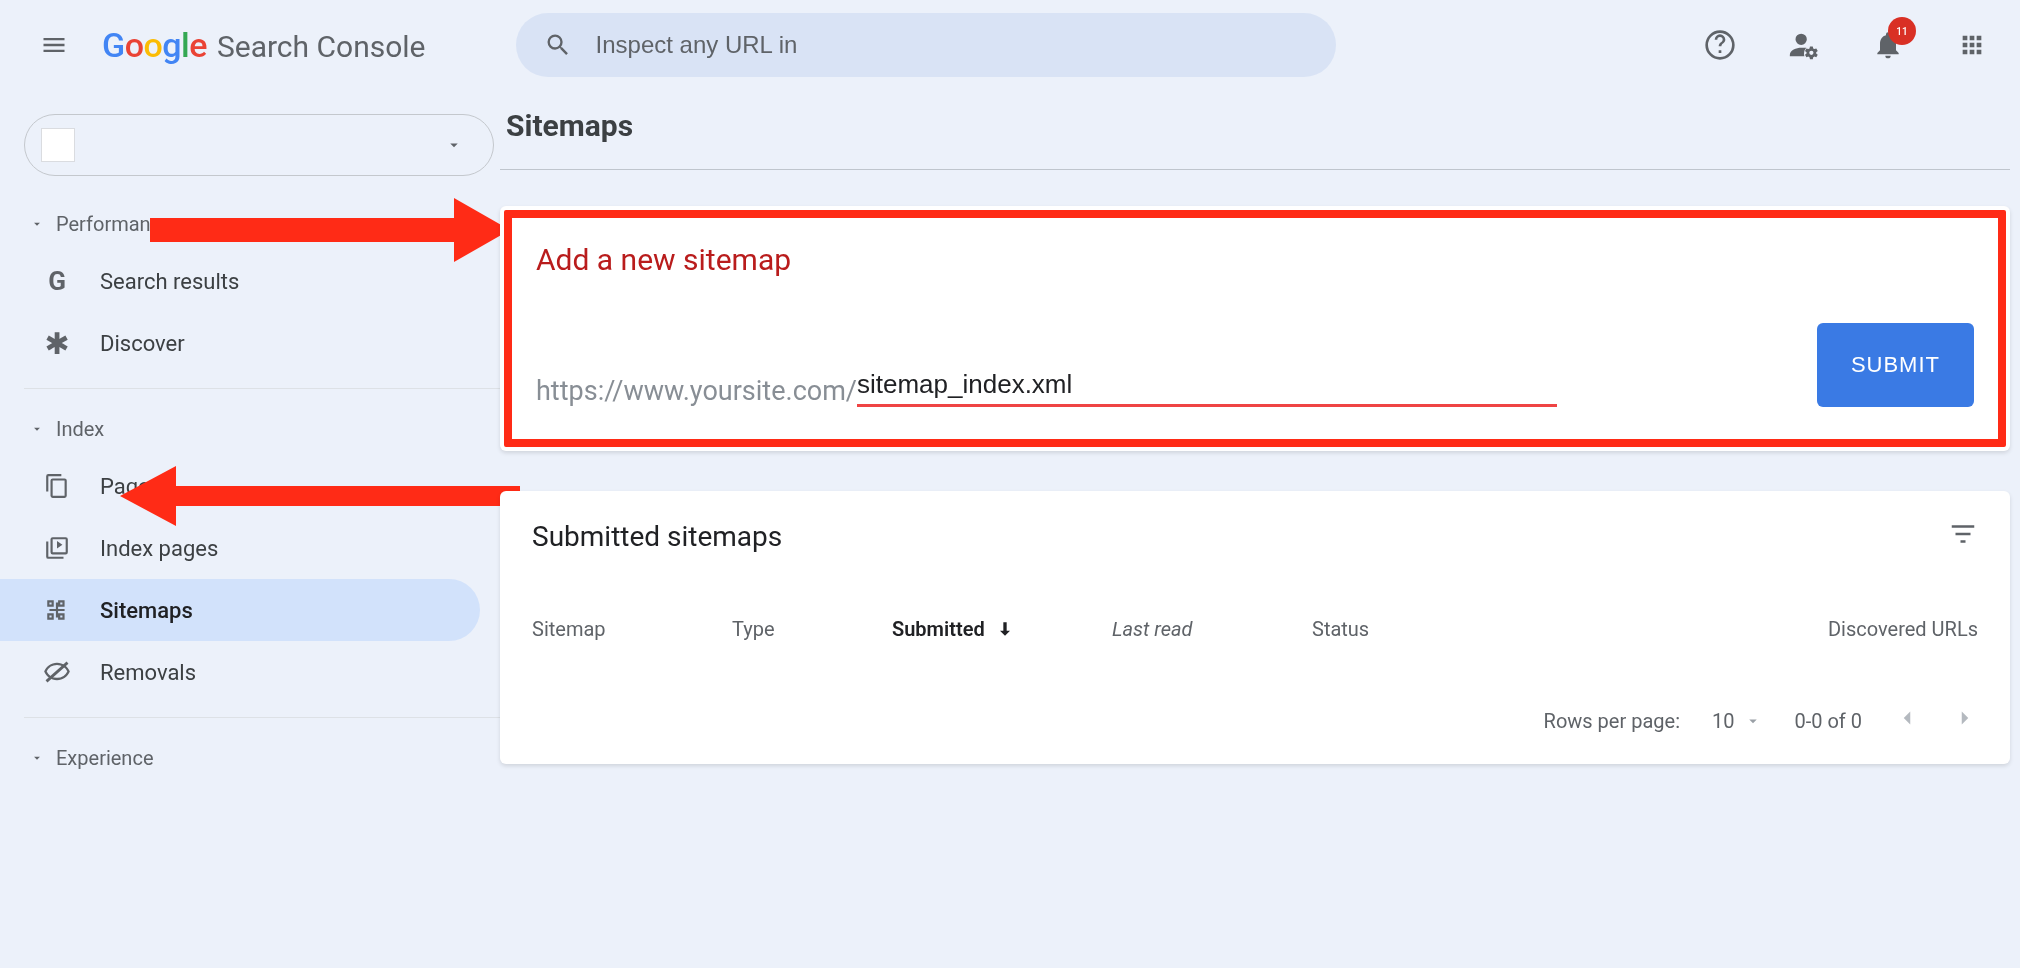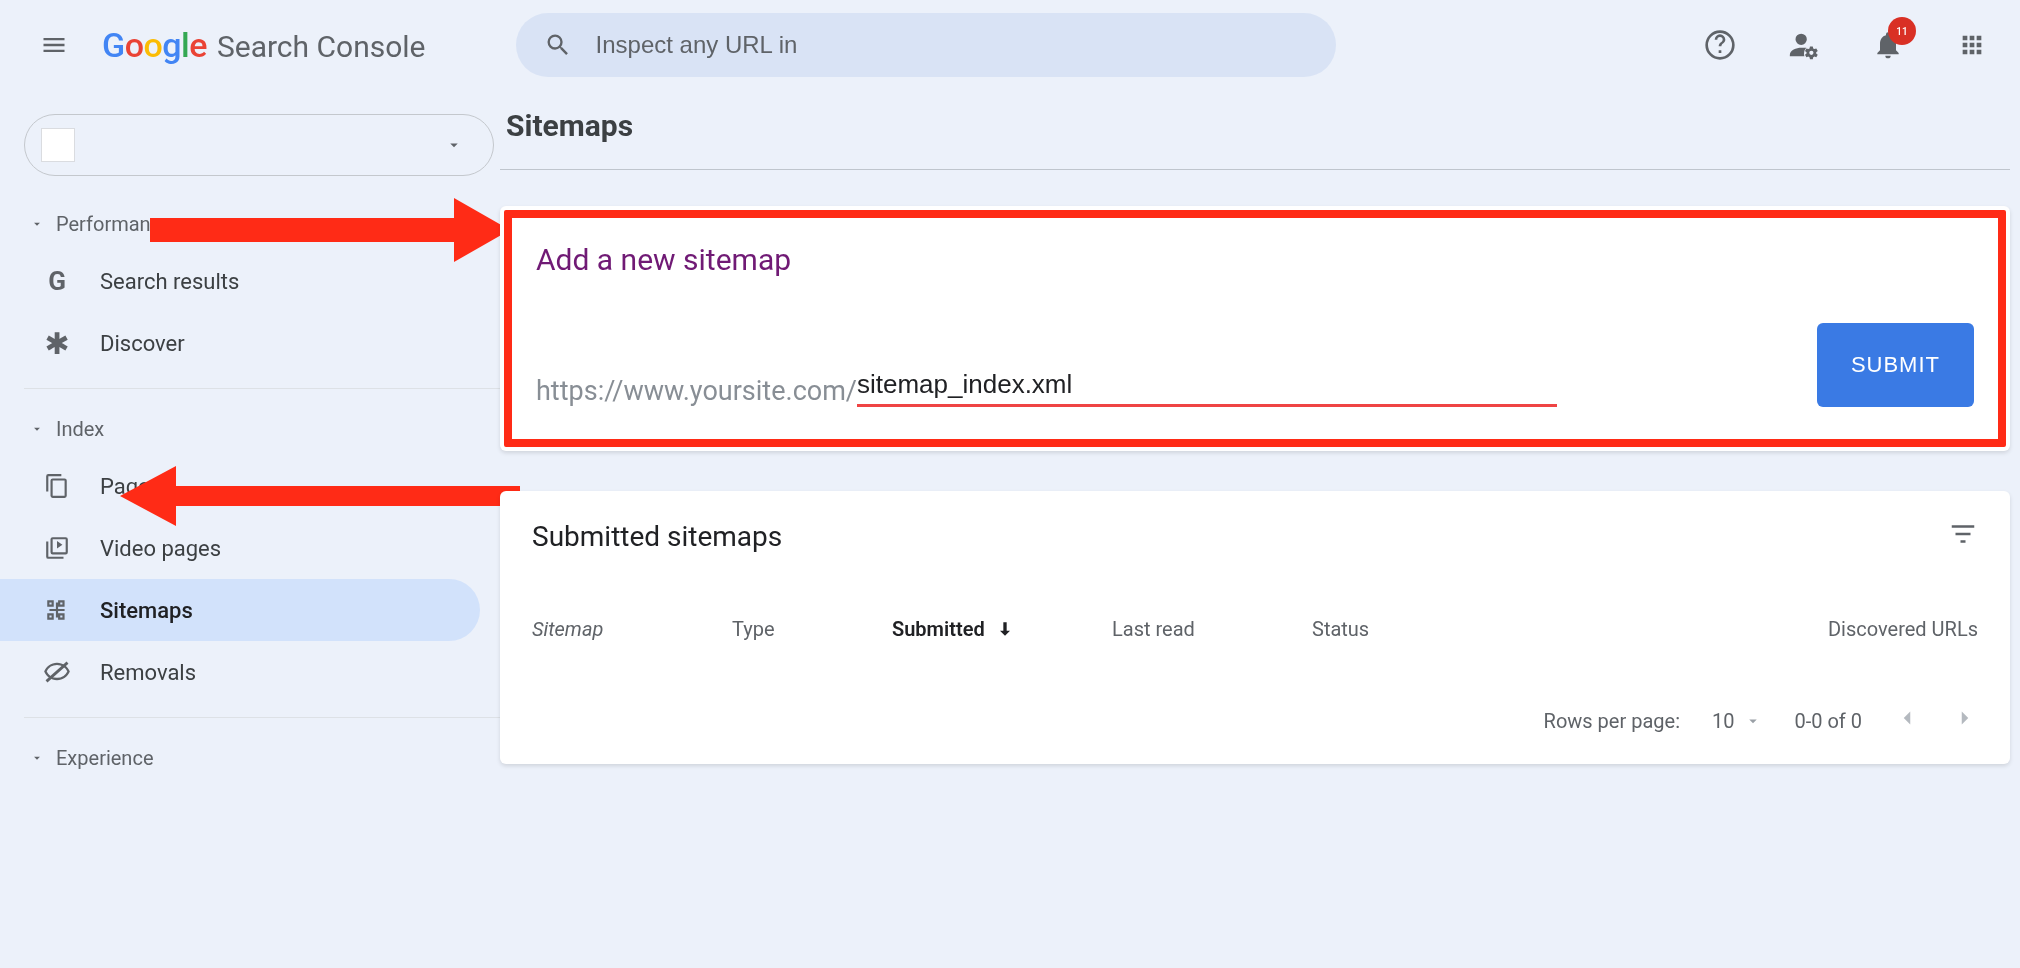--- a/index.html
+++ b/index.html
@@ -98,21 +98,21 @@
     box-shadow:0 2px 4px rgba(0,0,0,0.12);
     padding:28px 32px;
     position:relative;
   }
   .add-card-wrap { position:relative; margin-bottom:40px;}
   .add-card-wrap .red-outline{
     position:absolute; inset:4px;
     border:8px solid #ff2b16; border-radius:2px;
     pointer-events:none;
   }
-  .add-title { font-size:30px; color:#701a75; margin-bottom:46px;}
+  .add-title { font-size:30px; color:#b91c1c; margin-bottom:46px;}
   .add-row { display:flex; align-items:flex-end; }
   .url-prefix { font-size:27px; color:#888e95;}
   .url-input {
     border:none; border-bottom:3px solid #ef4444;
     outline:none; font-size:26px; color:#202124;
     width:700px; padding-bottom:4px;
     background:transparent;
   }
   .submit-btn{
     margin-left:auto;
@@ -128,24 +128,24 @@
   }
   .sub-title{font-size:28px; color:#202124;}
   .filter-icn{margin-left:auto; color:#5f6368; cursor:pointer;}
   .table-head{
     display:flex; align-items:center;
     margin-top:64px; padding-bottom:20px;
     color:#5f6368; font-size:20px;
   }
   .th{display:flex; align-items:center; gap:10px;}
   .th.sortable{color:#202124; font-weight:600;}
-  .col-sitemap{width:200px;font-style:italic;}
+  .col-sitemap{width:200px;}
   .col-type{width:160px;}
   .col-submitted{width:220px;}
-  .col-lastread{width:200px;}
+  .col-lastread{width:200px;font-style:italic;}
   .col-status{width:230px;}
   .col-urls{flex:1; text-align:right; justify-content:flex-end;}
   .pager{
     display:flex; align-items:center; justify-content:flex-end;
     gap:32px; margin-top:44px; color:#5f6368; font-size:20px;
   }
   .pager .select{display:flex; align-items:center; gap:10px;}
   .chev{color:#b4b9bf; cursor:pointer;}
   .main-inner{position:relative;}
 </style>
@@ -237,21 +237,21 @@
             </svg>
         </span>
         <span>Pages</span>
       </li>
       <li class="nav-item">
         <span class="nav-icon">
           <svg width="26" height="26" viewBox="0 0 24 24">
               <path fill="#5f6368" d="M4 6H2v14a2 2 0 002 2h14v-2H4V6zm16-4H8a2 2 0 00-2 2v12a2 2 0 002 2h12a2 2 0 002-2V4a2 2 0 00-2-2zm0 14H8V4h12v12zM12 5.5v7l5-3.5-5-3.5z"></path>
             </svg>
         </span>
-        <span>Video pages</span>
+        <span>Index pages</span>
       </li>
       <li class="nav-item active">
         <span class="nav-icon">
           <svg width="26" height="26" viewBox="0 0 24 24">
               <path fill="#5f6368" d="M3 3h6v6H3V3zm2 2v2h2V5H5zm8-2h6v6h-6V3zm2 2v2h2V5h-2zM3 15h6v6H3v-6zm2 2v2h2v-2H5zm8-2h6v6h-6v-6zm2 2v2h2v-2h-2zM11 5h2v14h-2z M5 11h14v2H5z"></path>
             </svg>
         </span>
         <span>Sitemaps</span>
       </li>
       <li class="nav-item">

